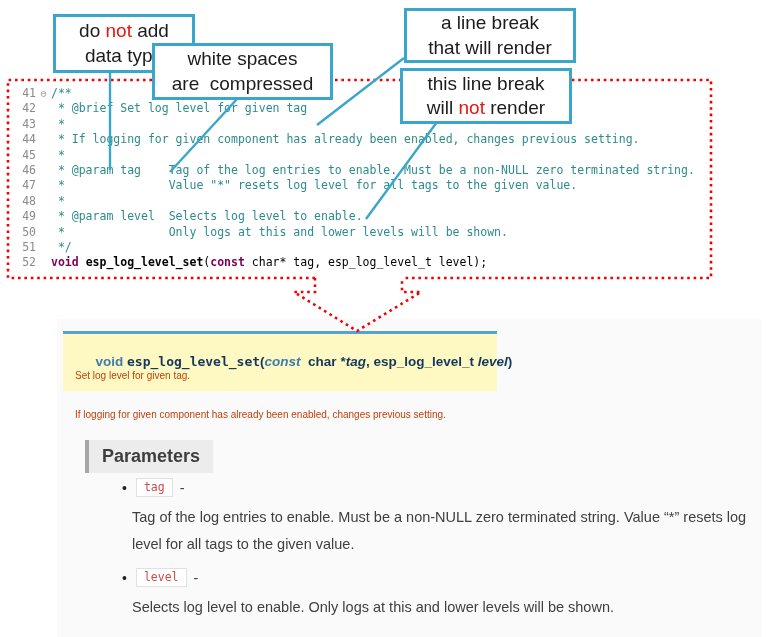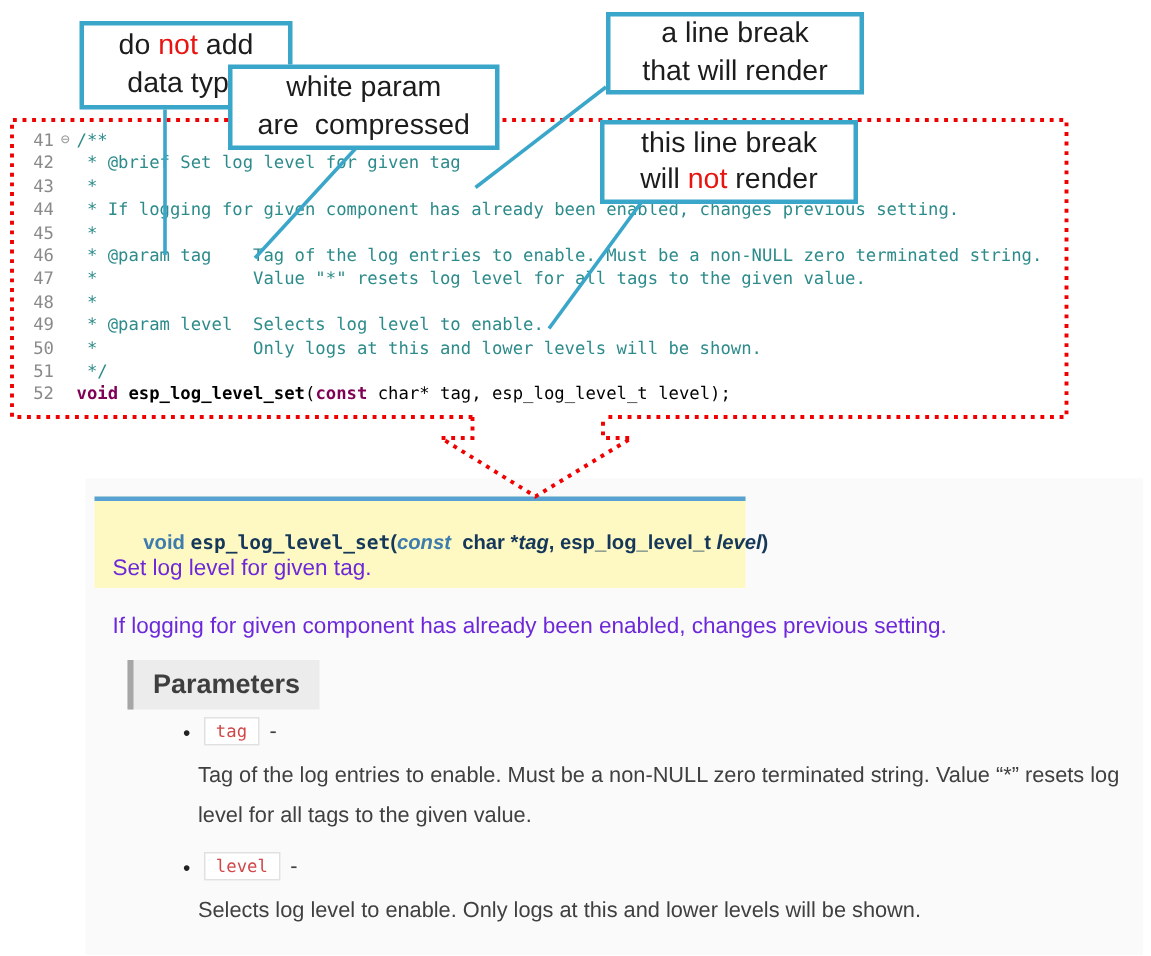--- a/index.html
+++ b/index.html
@@ -22,32 +22,32 @@
 
   
   .callout{position:absolute;z-index:10;background:#fff;border:3px solid #3aa6ca;
            display:flex;flex-direction:column;justify-content:center;align-items:center;
            font-size:19px;color:#1c1c1c;text-align:center;line-height:1.28;}
   .co-line{white-space:pre;}
   .red{color:#e8140f;}
   .co1{left:53px;top:14px;width:136px;height:53px;}
   .co2{left:152px;top:43px;width:175px;height:51px;}
   .co3{left:404px;top:8px;width:166px;height:49px;}
-  .co4{left:400px;top:80px;width:166px;height:50px;}
+  .co4{left:400px;top:68px;width:166px;height:50px;}
 
   
   .panel{position:absolute;left:57px;top:319px;width:705px;height:318px;background:#fafafa;z-index:1;}
   .sigbar{position:absolute;left:6px;top:12px;width:416px;border-top:3px solid #58a1d3;
           background:#fef9c3;padding:5px 8px 7px 10px;font-size:13.5px;font-weight:bold;
           color:#14375a;white-space:pre;}
   .s-kw{color:#3e7cae;}
   .s-kwi{color:#3e7cae;font-style:italic;}
   .s-name{font-family:"DejaVu Sans Mono",monospace;font-size:13px;}
   .s-arg{font-style:italic;}
-  .p-text{position:absolute;left:18px;font-size:15px;color:#6d28d9;margin:0;}
+  .p-text{position:absolute;left:18px;font-size:10px;color:#c2410c;margin:0;}
   .p-brief{top:51px;}
   .p-desc{top:90px;text-align:right;}
   .parambox{position:absolute;left:28px;top:121px;background:#ececec;border-left:4px solid #a6a6a6;
             padding:6px 13px;font-size:18px;font-weight:bold;color:#3e3e3e;}
   .param-item{position:absolute;left:58px;width:648px;font-size:14.5px;color:#404040;}
   .pi-1{top:159px;}
   .pi-2{top:249px;}
   .item-head{margin-left:7px;display:flex;align-items:center;}
   .dot{font-size:14px;color:#222;}
   .chip{font-family:"DejaVu Sans Mono",monospace;font-size:11.5px;color:#d14848;background:#fff;
@@ -110,21 +110,21 @@
     <line x1="404" y1="58" x2="317" y2="125" stroke="#3aa6ca" stroke-width="2.4"></line>
     <line x1="437" y1="122" x2="366" y2="219" stroke="#3aa6ca" stroke-width="2.4"></line>
   </svg>
 
   <div class="callout co1">
     <div class="co-line"><span>do </span><span class="red">not</span><span> add</span></div>
     <div class="co-line">data type</div>
   </div>
 
   <div class="callout co2">
-    <div class="co-line">white param</div>
+    <div class="co-line">white spaces</div>
     <div class="co-line">are  compressed</div>
   </div>
 
   <div class="callout co3">
     <div class="co-line">a line break</div>
     <div class="co-line">that will render</div>
   </div>
 
   <div class="callout co4">
     <div class="co-line">this line break</div>

